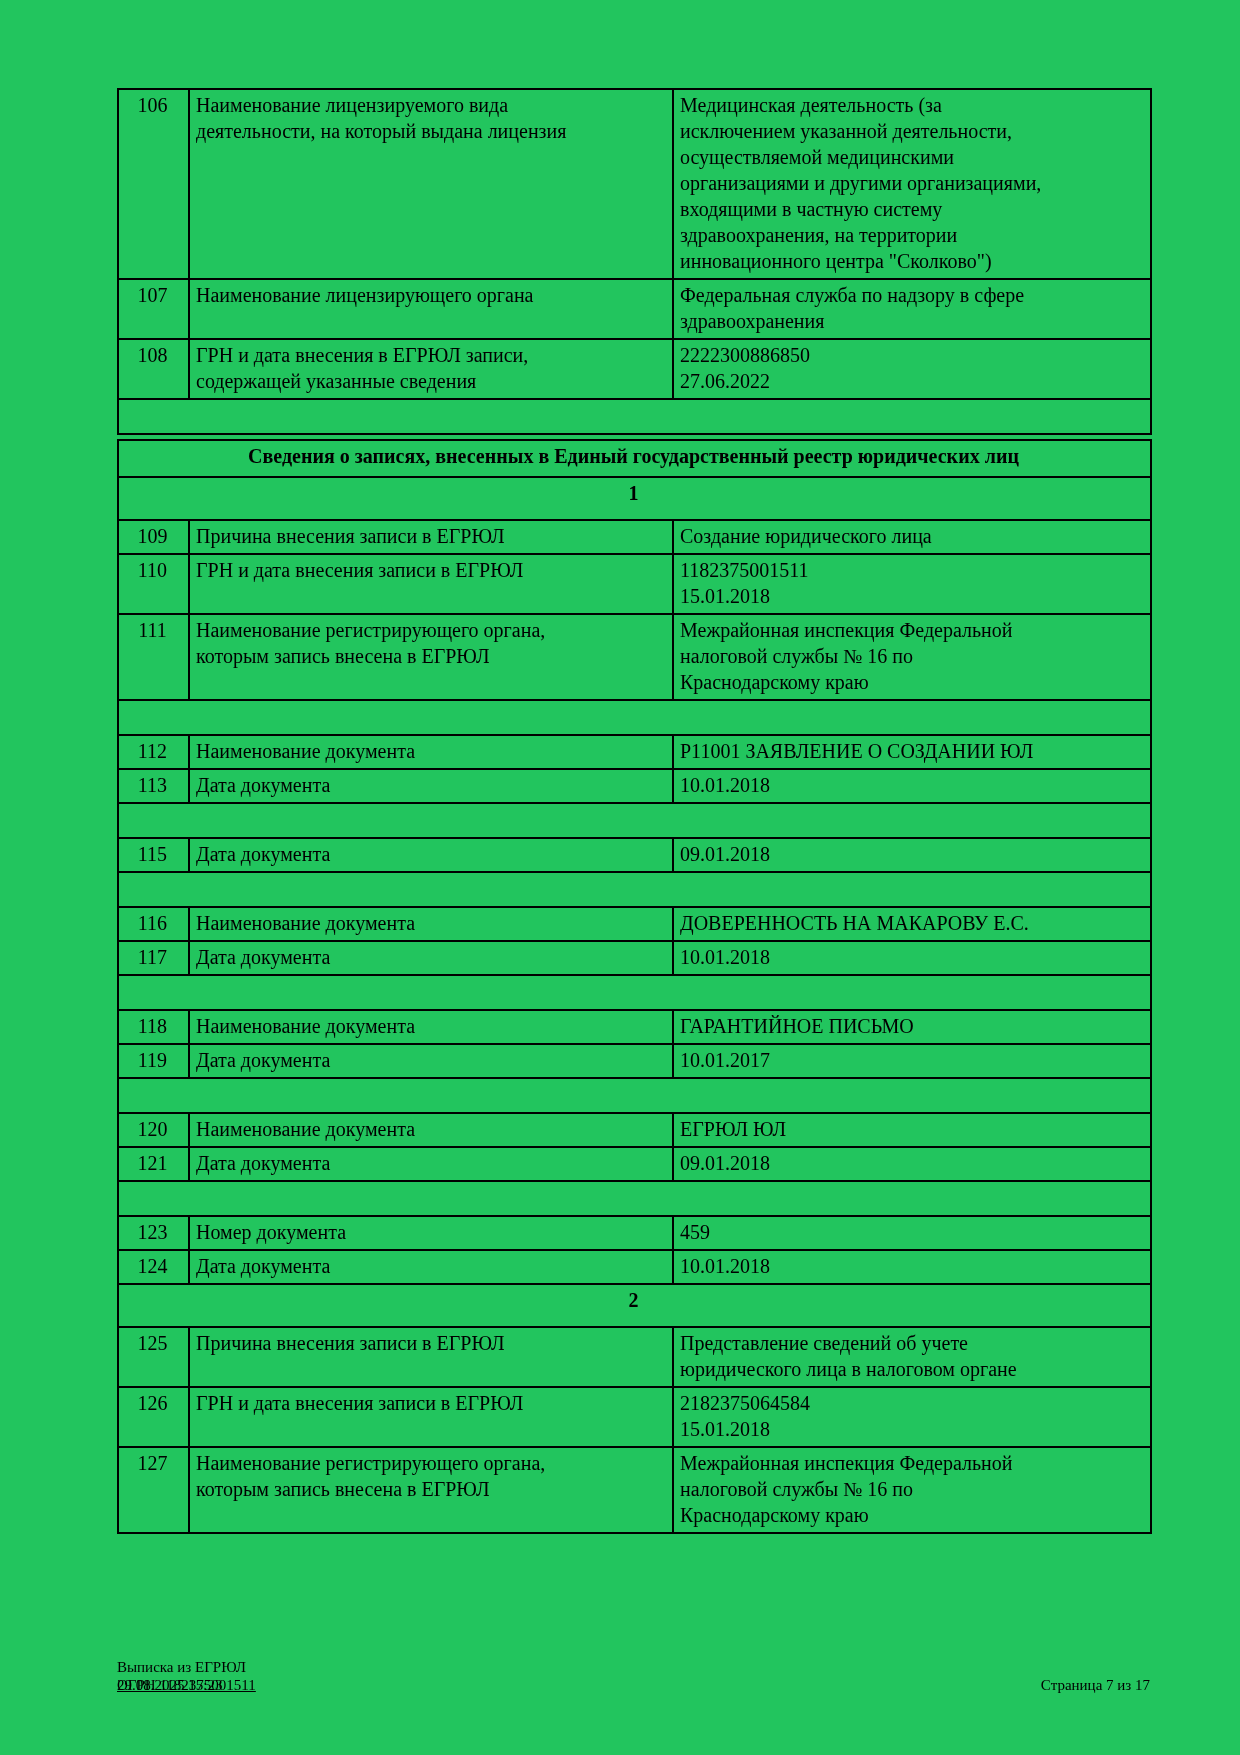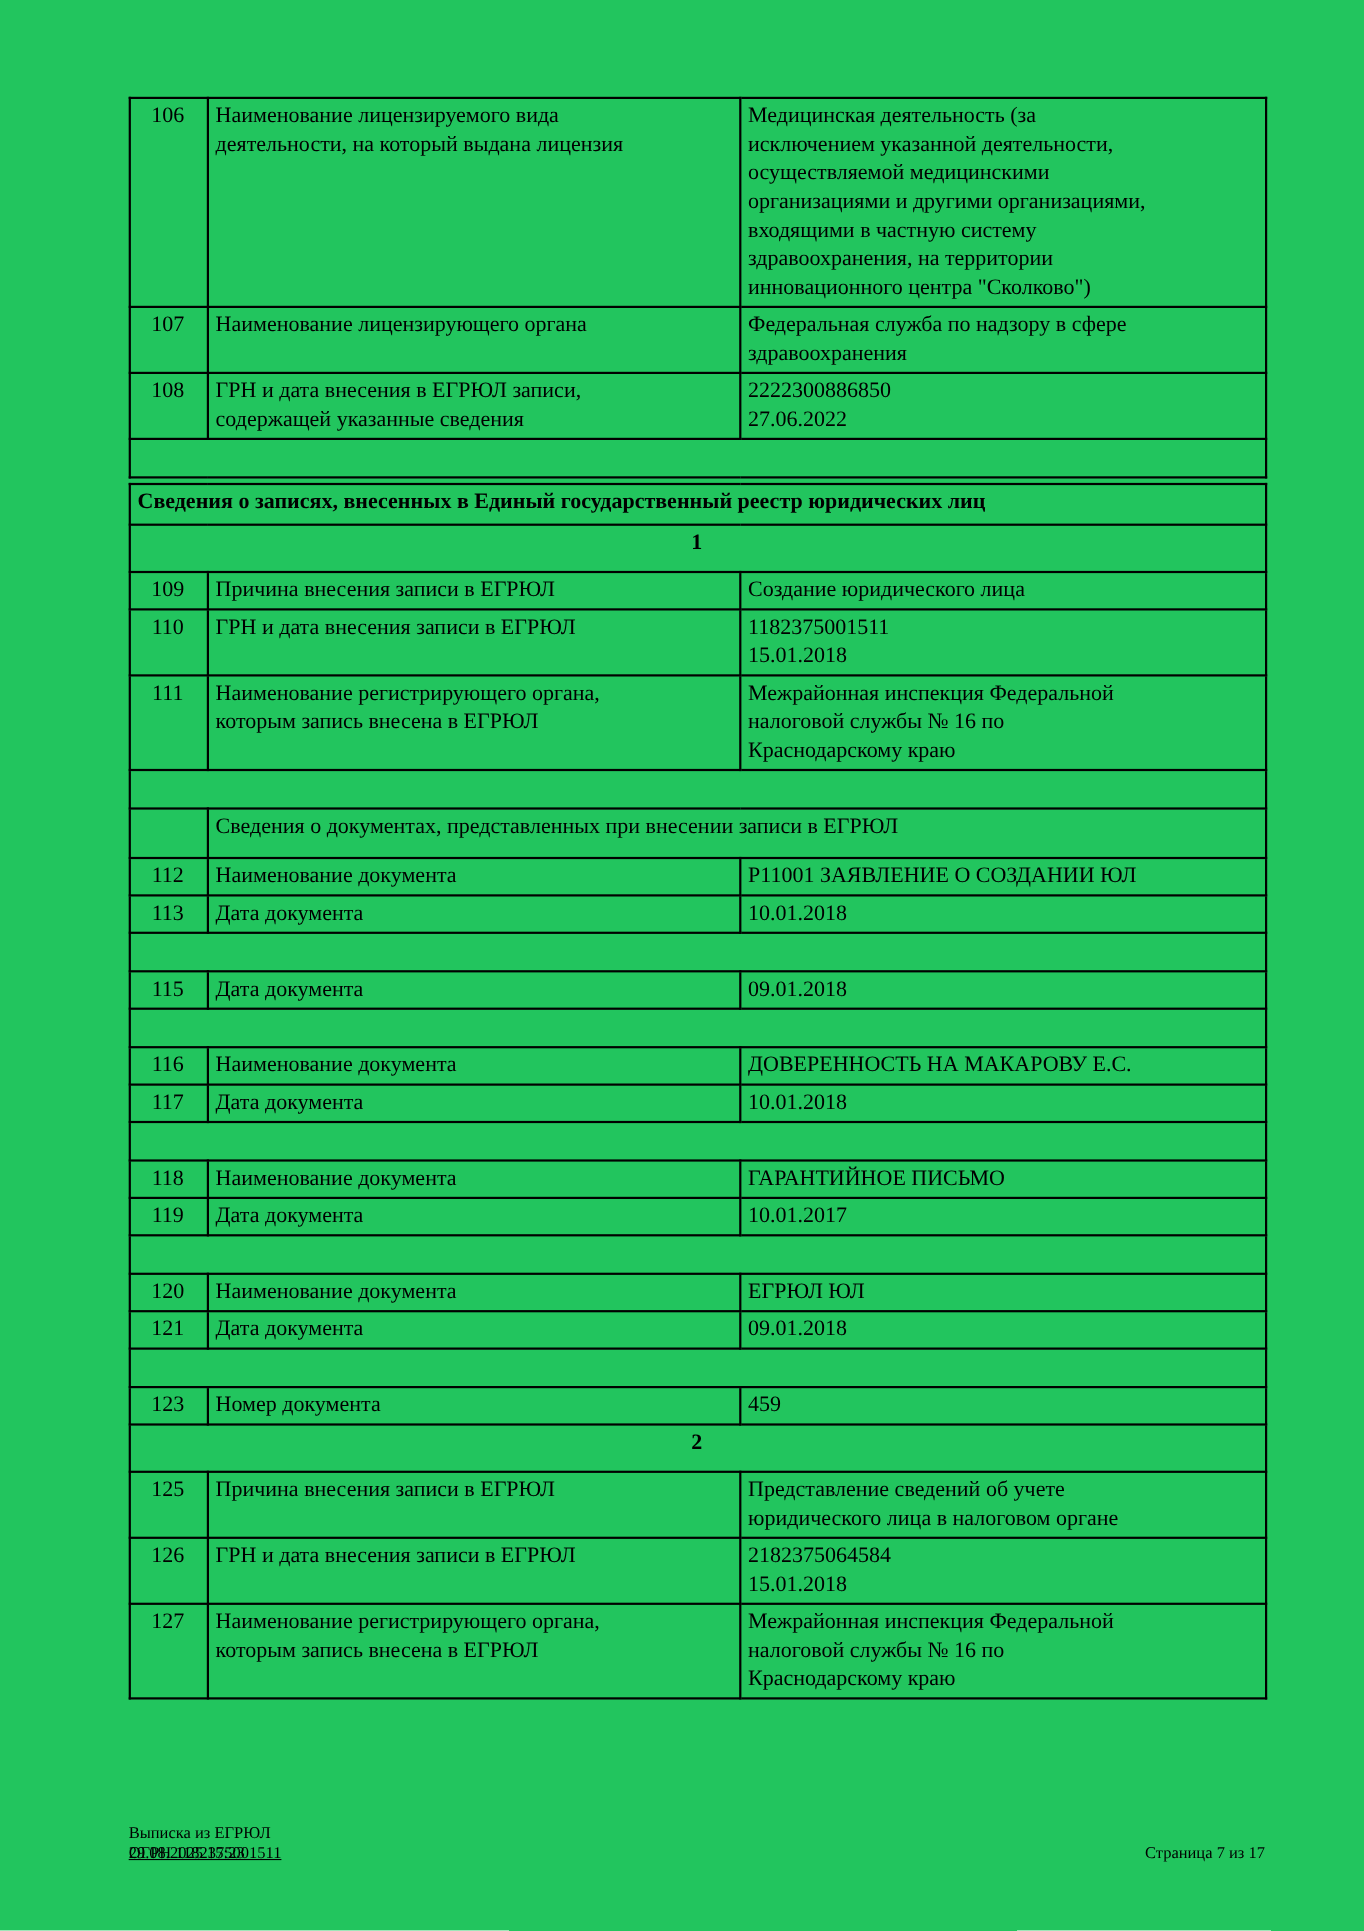--- a/index.html
+++ b/index.html
@@ -38,20 +38,21 @@
     padding-left: 2px;
     padding-right: 2px;
     white-space: normal;
   }
   tr.spacer td {
     height: 33px;
     padding: 0;
   }
   tr.section-header td {
     font-weight: bold;
+    text-align: center;
     white-space: normal;
     height: 29px;
   }
   tr.group-row td {
     font-weight: bold;
     text-align: center;
     height: 35px;
   }
   tr.subheader td {
     height: 37px;
@@ -153,24 +154,20 @@
           <td class="num">111</td>
           <td class="label">Наименование регистрирующего органа,
 которым запись внесена в ЕГРЮЛ</td>
           <td class="value">Межрайонная инспекция Федеральной
 налоговой службы № 16 по
 Краснодарскому краю</td>
         </tr>
         <tr class="spacer">
           <td colspan="3"></td>
         </tr>
-        <tr class="subheader">
-          <td class="num"></td>
-          <td colspan="2">Сведения о документах, представленных при внесении записи в ЕГРЮЛ</td>
-        </tr>
         <tr>
           <td class="num">112</td>
           <td class="label">Наименование документа</td>
           <td class="value">Р11001 ЗАЯВЛЕНИЕ О СОЗДАНИИ ЮЛ</td>
         </tr>
         <tr>
           <td class="num">113</td>
           <td class="label">Дата документа</td>
           <td class="value">10.01.2018</td>
         </tr>
@@ -221,20 +218,25 @@
           <td class="label">Дата документа</td>
           <td class="value">09.01.2018</td>
         </tr>
         <tr class="spacer">
           <td colspan="3"></td>
         </tr>
         <tr>
           <td class="num">123</td>
           <td class="label">Номер документа</td>
           <td class="value">459</td>
+        </tr>
+        <tr>
+          <td class="num">124</td>
+          <td class="label">Дата документа</td>
+          <td class="value">10.01.2018</td>
         </tr>
         <tr class="group-row">
           <td colspan="3">2</td>
         </tr>
         <tr>
           <td class="num">125</td>
           <td class="label">Причина внесения записи в ЕГРЮЛ</td>
           <td class="value">Представление сведений об учете
 юридического лица в налоговом органе</td>
         </tr>

